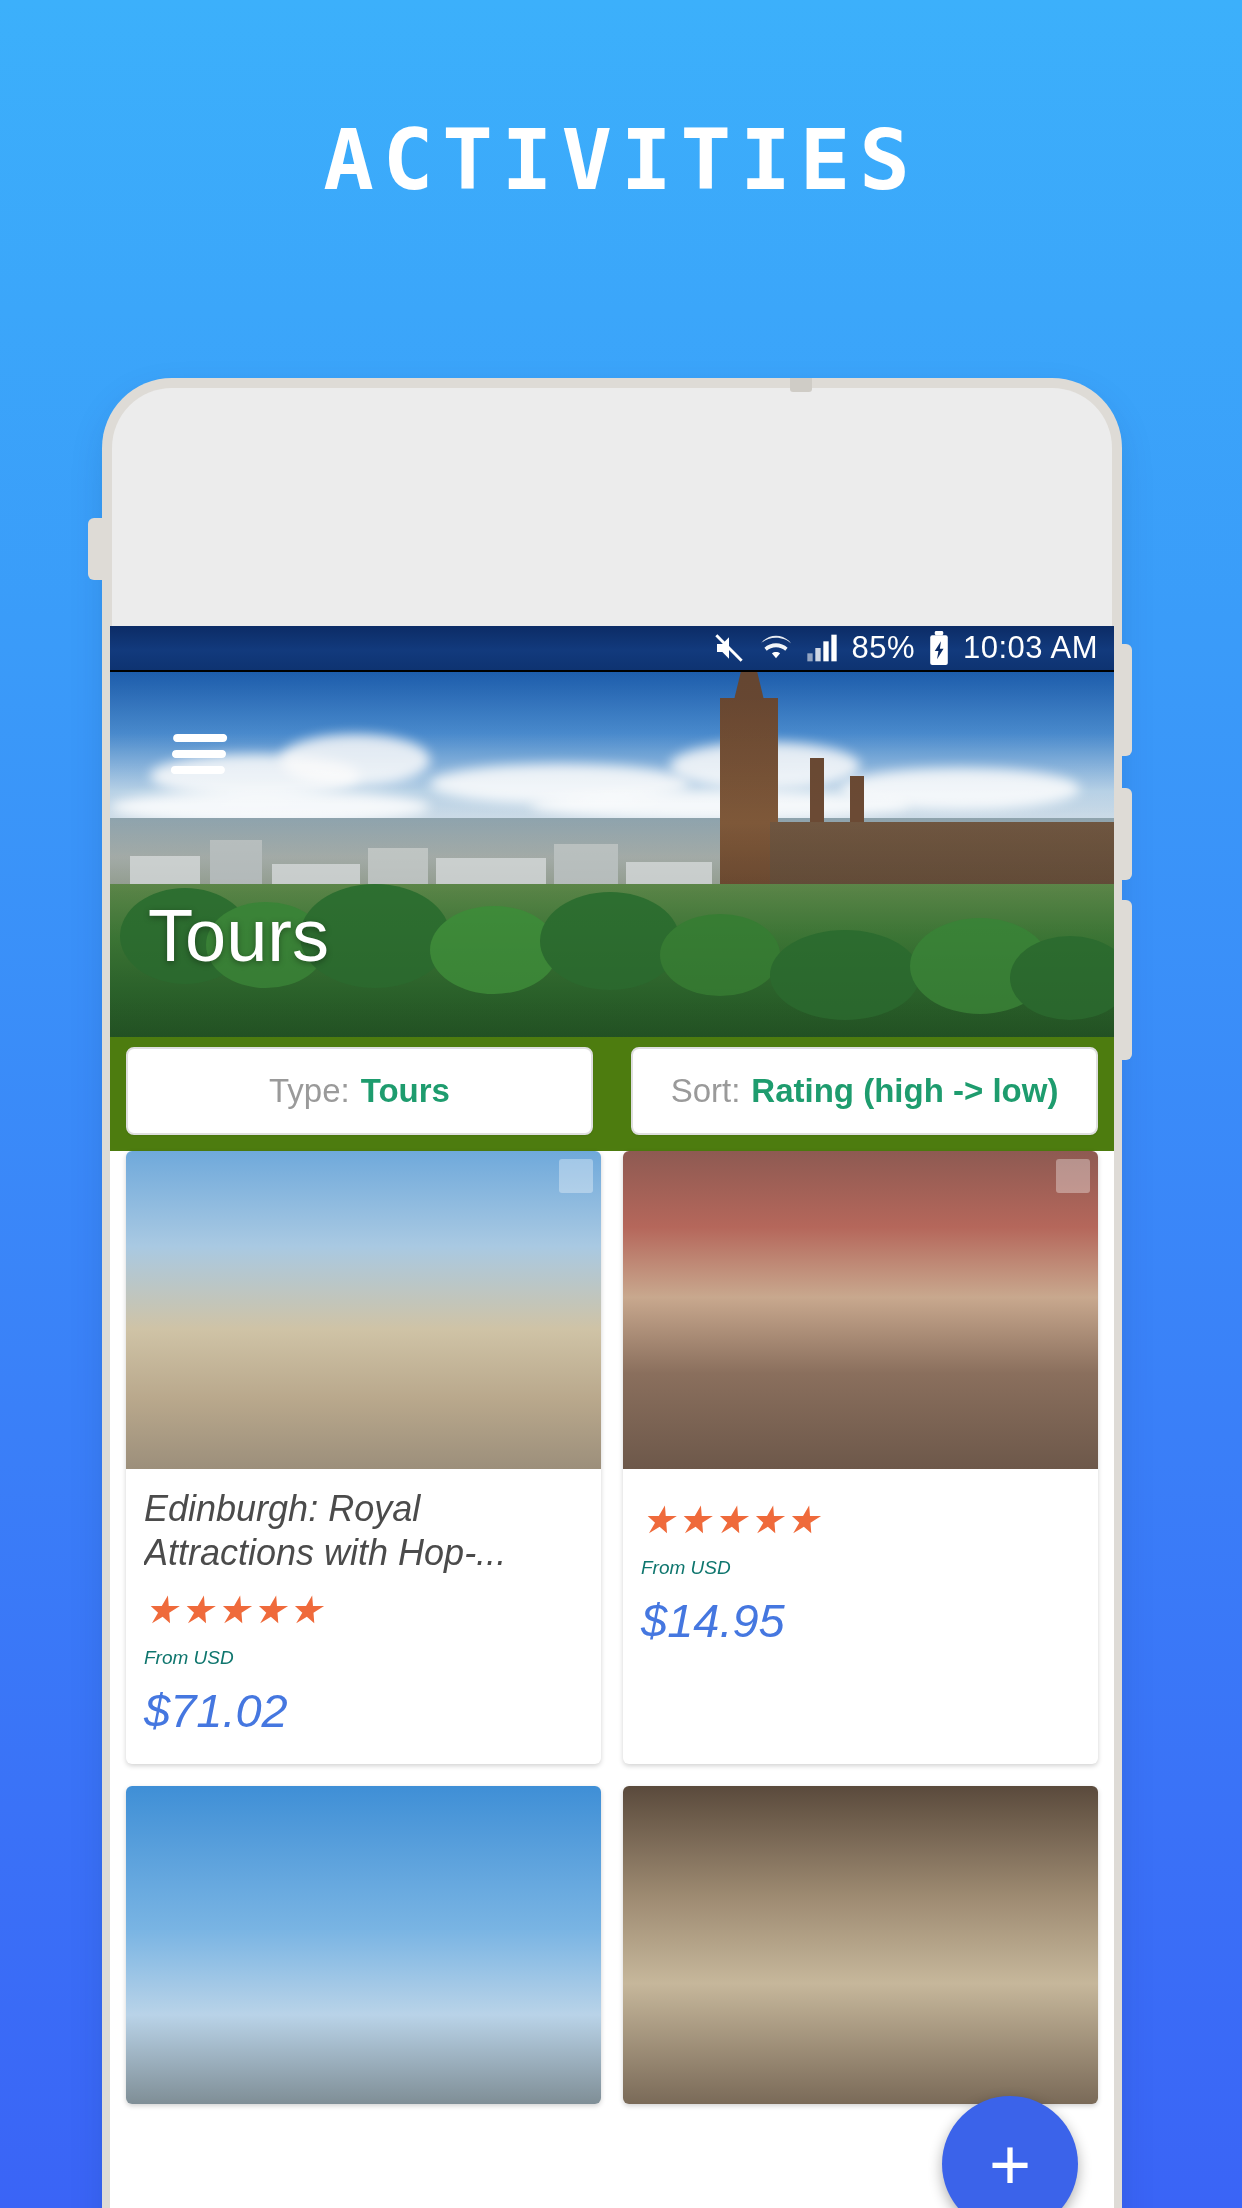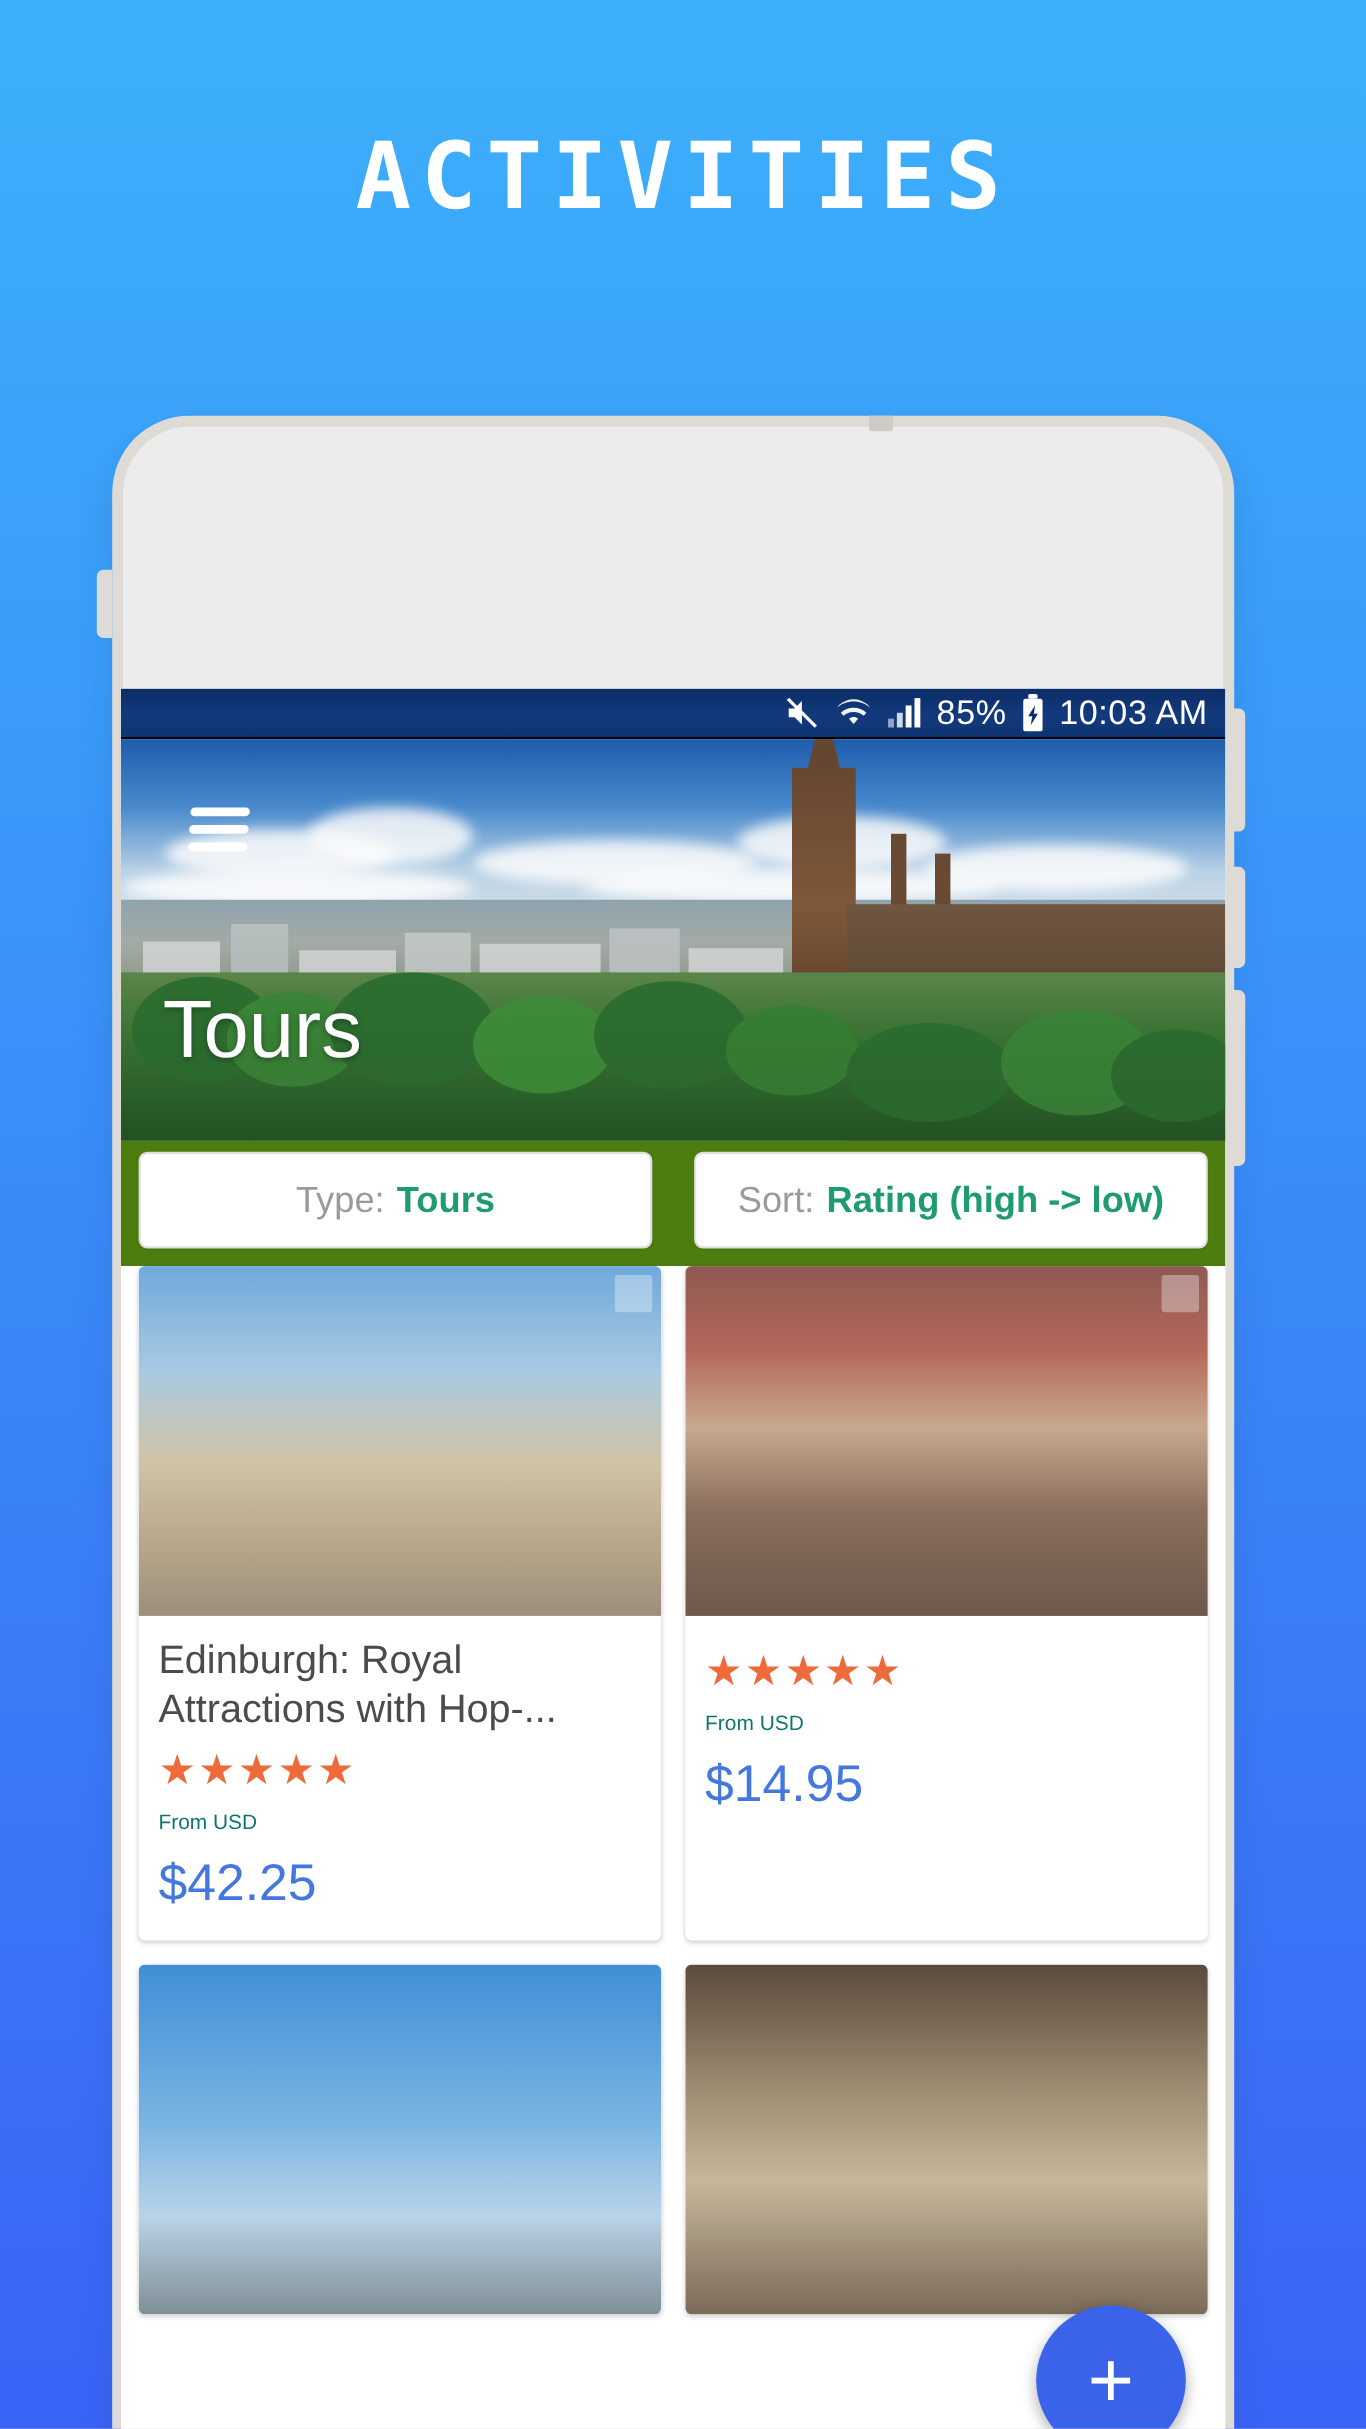--- a/index.html
+++ b/index.html
@@ -167,20 +167,21 @@
 
   
   .grid{
     display:grid; grid-template-columns:1fr 1fr; gap:22px;
     padding:0 16px; background:#fff;
   }
   .card{
     background:#fff; border-radius:6px;
     box-shadow:0 2px 5px rgba(0,0,0,.18);
     overflow:hidden;
+    font-style:italic;
   }
   .card-img{ position:relative; height:318px; overflow:hidden; }
   .card-badge{
     position:absolute; right:8px; top:8px; width:34px; height:34px;
     background:rgba(255,255,255,.34); border-radius:3px;
   }
   .img-a{ background:linear-gradient(180deg,#6fa9db 0%,#a9c9e2 30%,#cfc3a6 56%,#b9a88c 78%,#9c8f7b 100%); }
   .img-b{ background:linear-gradient(180deg,#8e5a52 0%,#b5675b 24%,#c8a88e 46%,#8a6f5d 70%,#6d584a 100%); }
   .img-c{ background:linear-gradient(180deg,#3f8fd6 0%,#79b4e3 45%,#b9d3e8 72%,#7f8e96 100%); }
   .img-d{ background:linear-gradient(180deg,#5a4a3c 0%,#9e8b72 35%,#c6b79b 62%,#7a6a58 100%); }
@@ -321,21 +322,21 @@
     <div class="grid">
 
       <div class="card">
         <div class="card-img img-a">
           <div class="card-badge"></div>
         </div>
         <div class="card-body">
           <div class="card-title">Edinburgh: Royal Attractions with Hop-...</div>
           <div class="stars">★★★★★</div>
           <div class="from-label">From USD</div>
-          <div class="price">$42.25</div>
+          <div class="price">$71.02</div>
         </div>
       </div>
 
       <div class="card">
         <div class="card-img img-b">
           <div class="card-badge"></div>
         </div>
         <div class="card-body">
           <div class="stars">★★★★★</div>
           <div class="from-label">From USD</div>

